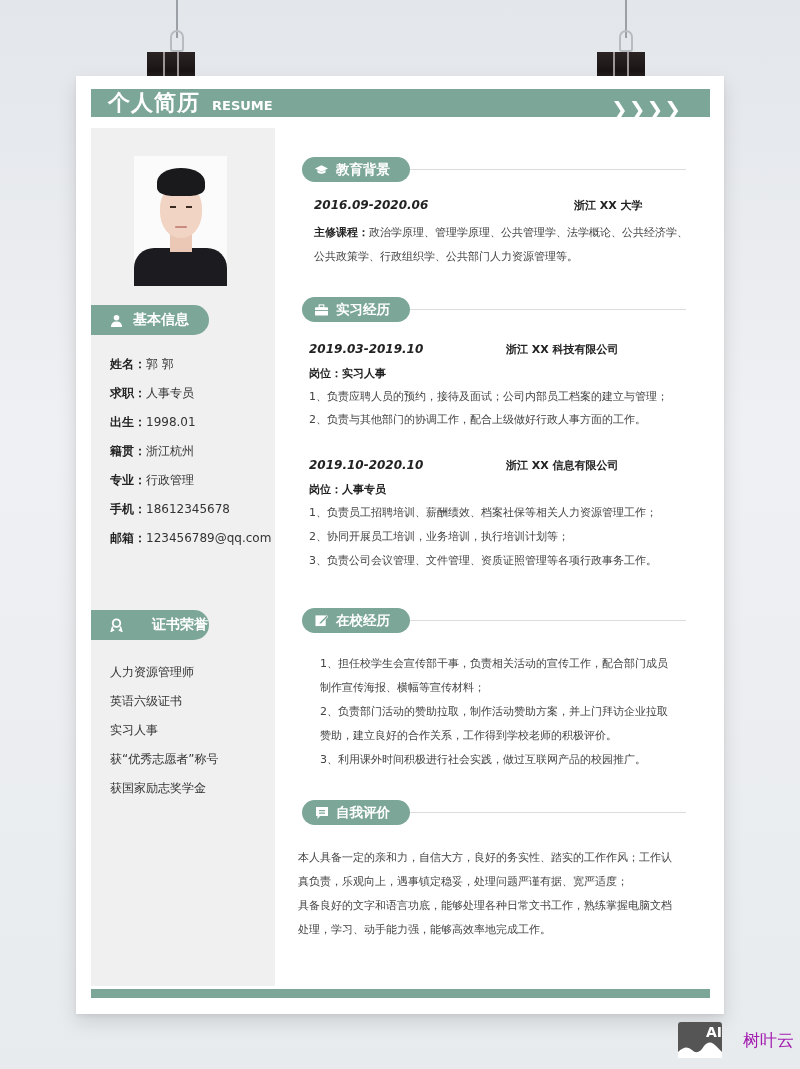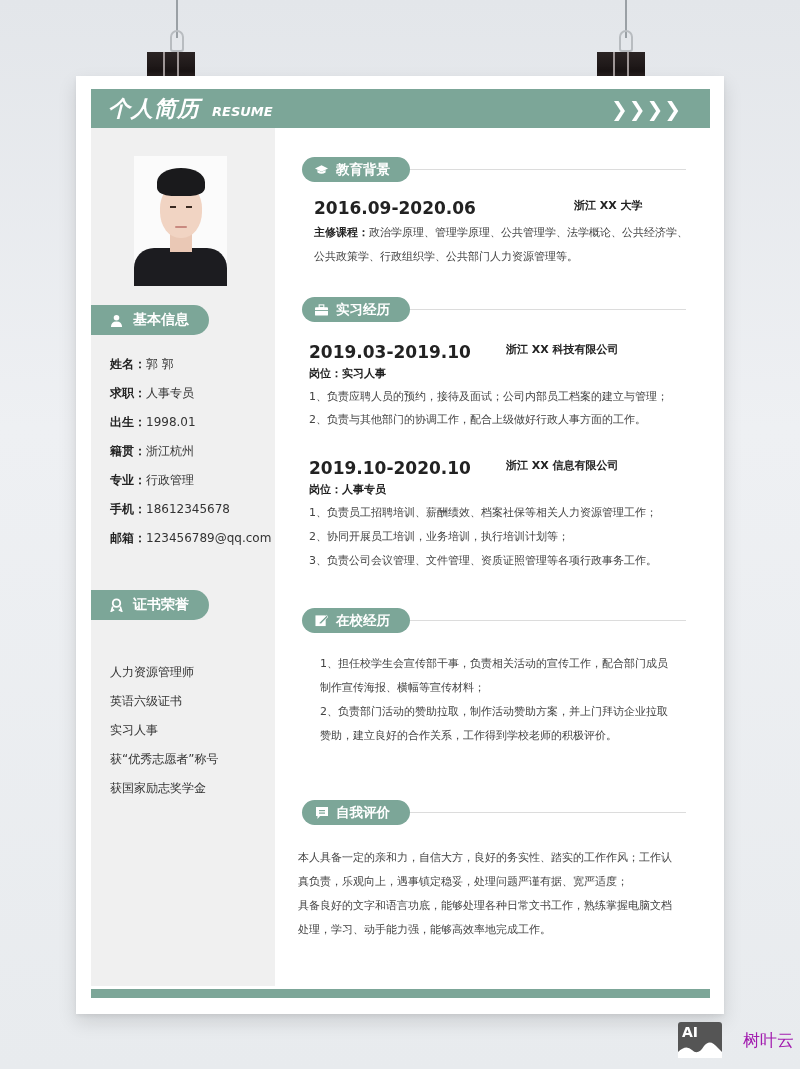--- a/index.html
+++ b/index.html
@@ -22,23 +22,23 @@
   }
   .clip-body::before { left: 16px; }
   .clip-body::after { left: 30px; }
 
   .paper {
     position: absolute; left: 76px; top: 76px; width: 648px; height: 938px;
     background: #fff;
     box-shadow: 0 8px 18px rgba(0,0,0,0.12), 0 2px 4px rgba(0,0,0,0.06);
   }
   .header-band {
-    position: absolute; left: 15px; top: 13px; width: 619px; height: 39px;
+    position: absolute; left: 15px; top: 13px; width: 619px; height: 28px;
     background: #7ca698;
-    display: flex; align-items: center; font-style: italic;
+    display: flex; align-items: center;
   }
   .header-title { color: #fff; font-size: 22px; font-weight: bold; margin-left: 17px; letter-spacing: 1px; }
   .header-sub { color: #fff; font-size: 13px; font-weight: bold; margin-left: 12px; margin-top: 5px; }
   .header-arrows { position: absolute; right: 28px; top: 8px; color: #fff; font-size: 20px; font-weight: bold; letter-spacing: 1px; }
 
   .sidebar {
     position: absolute; left: 15px; top: 52px; width: 184px; height: 858px;
     background: #f0f0f0;
   }
   .photo {
@@ -71,26 +71,26 @@
   .sec-pill {
     position: absolute; left: 0; top: 0; height: 25px; width: 108px;
     background: #7ca698; color: #fff; border-radius: 13px;
     display: flex; align-items: center; padding-left: 13px; font-size: 13.5px; font-weight: bold;
   }
   .sec-pill .ico { width: 13px; height: 13px; margin-right: 8px; display: inline-flex; align-items: center; justify-content: center; }
   .sec-line { position: absolute; left: 108px; top: 12px; right: 0; height: 1px; background: #dcdcdc; }
 
   .txt { position: absolute; font-size: 11px; color: #444; white-space: nowrap; }
   .bold { font-weight: bold; color: #222; }
-  .date { font-size: 17px; }
+  .date { font-size: 12px; font-style: italic; }
   .para { position: absolute; font-size: 11px; color: #444; line-height: 24px; }
 
   .footer-bar { position: absolute; left: 15px; top: 913px; width: 619px; height: 9px; background: #7ca698; }
 
-  .watermark { position: absolute; left: 678px; top: 1022px; display: flex; align-items: center; }
+  .watermark { position: absolute; left: 678px; top: 1022px; display: flex; align-items: center; text-align: right; }
   .wm-logo { width: 44px; height: 36px; background: #555; border-radius: 3px; position: relative; color: #fff; font-weight: bold; font-size: 14px; padding: 2px 0 0 4px; }
   .wm-text { margin-left: 21px; font-size: 17px; color: #a21caf; }
 </style>
 </head>
 <body>
 
 <div class="wire" style="left:176px;"></div>
 <div class="wire" style="left:625px;"></div>
 <div class="clip-ring" style="left:170px;"></div>
 <div class="clip-ring" style="left:619px;"></div>
@@ -129,21 +129,21 @@
     <div class="info-list">
       <div class="info-row"><span class="k">姓名：</span><span>郭 郭</span></div>
       <div class="info-row"><span class="k">求职：</span><span>人事专员</span></div>
       <div class="info-row"><span class="k">出生：</span><span>1998.01</span></div>
       <div class="info-row"><span class="k">籍贯：</span><span>浙江杭州</span></div>
       <div class="info-row"><span class="k">专业：</span><span>行政管理</span></div>
       <div class="info-row"><span class="k">手机：</span><span>18612345678</span></div>
       <div class="info-row"><span class="k">邮箱：</span><span>123456789@qq.com</span></div>
     </div>
 
-    <div class="side-pill" style="top:462px;width:118px;">
+    <div class="side-pill" style="top:482px;width:118px;gap:19px;">
       <span class="ico">
         <svg width="13" height="14" viewBox="0 0 14 15">
             <circle cx="7" cy="5.5" r="4" fill="none" stroke="#fff" stroke-width="2"></circle>
             <path d="M3 9 L1.5 14 L4.5 12.5 M11 9 L12.5 14 L9.5 12.5" stroke="#fff" stroke-width="1.8" fill="none"></path>
           </svg>
       </span>
       <span>证书荣誉</span>
     </div>
 
     <div class="cert-list">
@@ -211,20 +211,21 @@
         </span>
         <span>在校经历</span>
       </div>
       <div class="sec-line"></div>
     </div>
     <div class="para" style="left:22px;top:576px;">
       <div>1、担任校学生会宣传部干事，负责相关活动的宣传工作，配合部门成员</div>
       <div>制作宣传海报、横幅等宣传材料；</div>
       <div>2、负责部门活动的赞助拉取，制作活动赞助方案，并上门拜访企业拉取</div>
       <div>赞助，建立良好的合作关系，工作得到学校老师的积极评价。</div>
+      <div>3、利用课外时间积极进行社会实践，做过互联网产品的校园推广。</div>
     </div>
 
     <div class="sec-head" style="top:724px;">
       <div class="sec-pill">
         <span class="ico">
           <svg width="12" height="12" viewBox="0 0 12 12">
               <path d="M0 0 H12 V9 H4 L1.5 12 V9 H0 Z" fill="#fff"></path>
               <rect x="3" y="3" width="6" height="1.2" fill="#7ca698"></rect>
               <rect x="3" y="5.5" width="6" height="1.2" fill="#7ca698"></rect>
             </svg>

